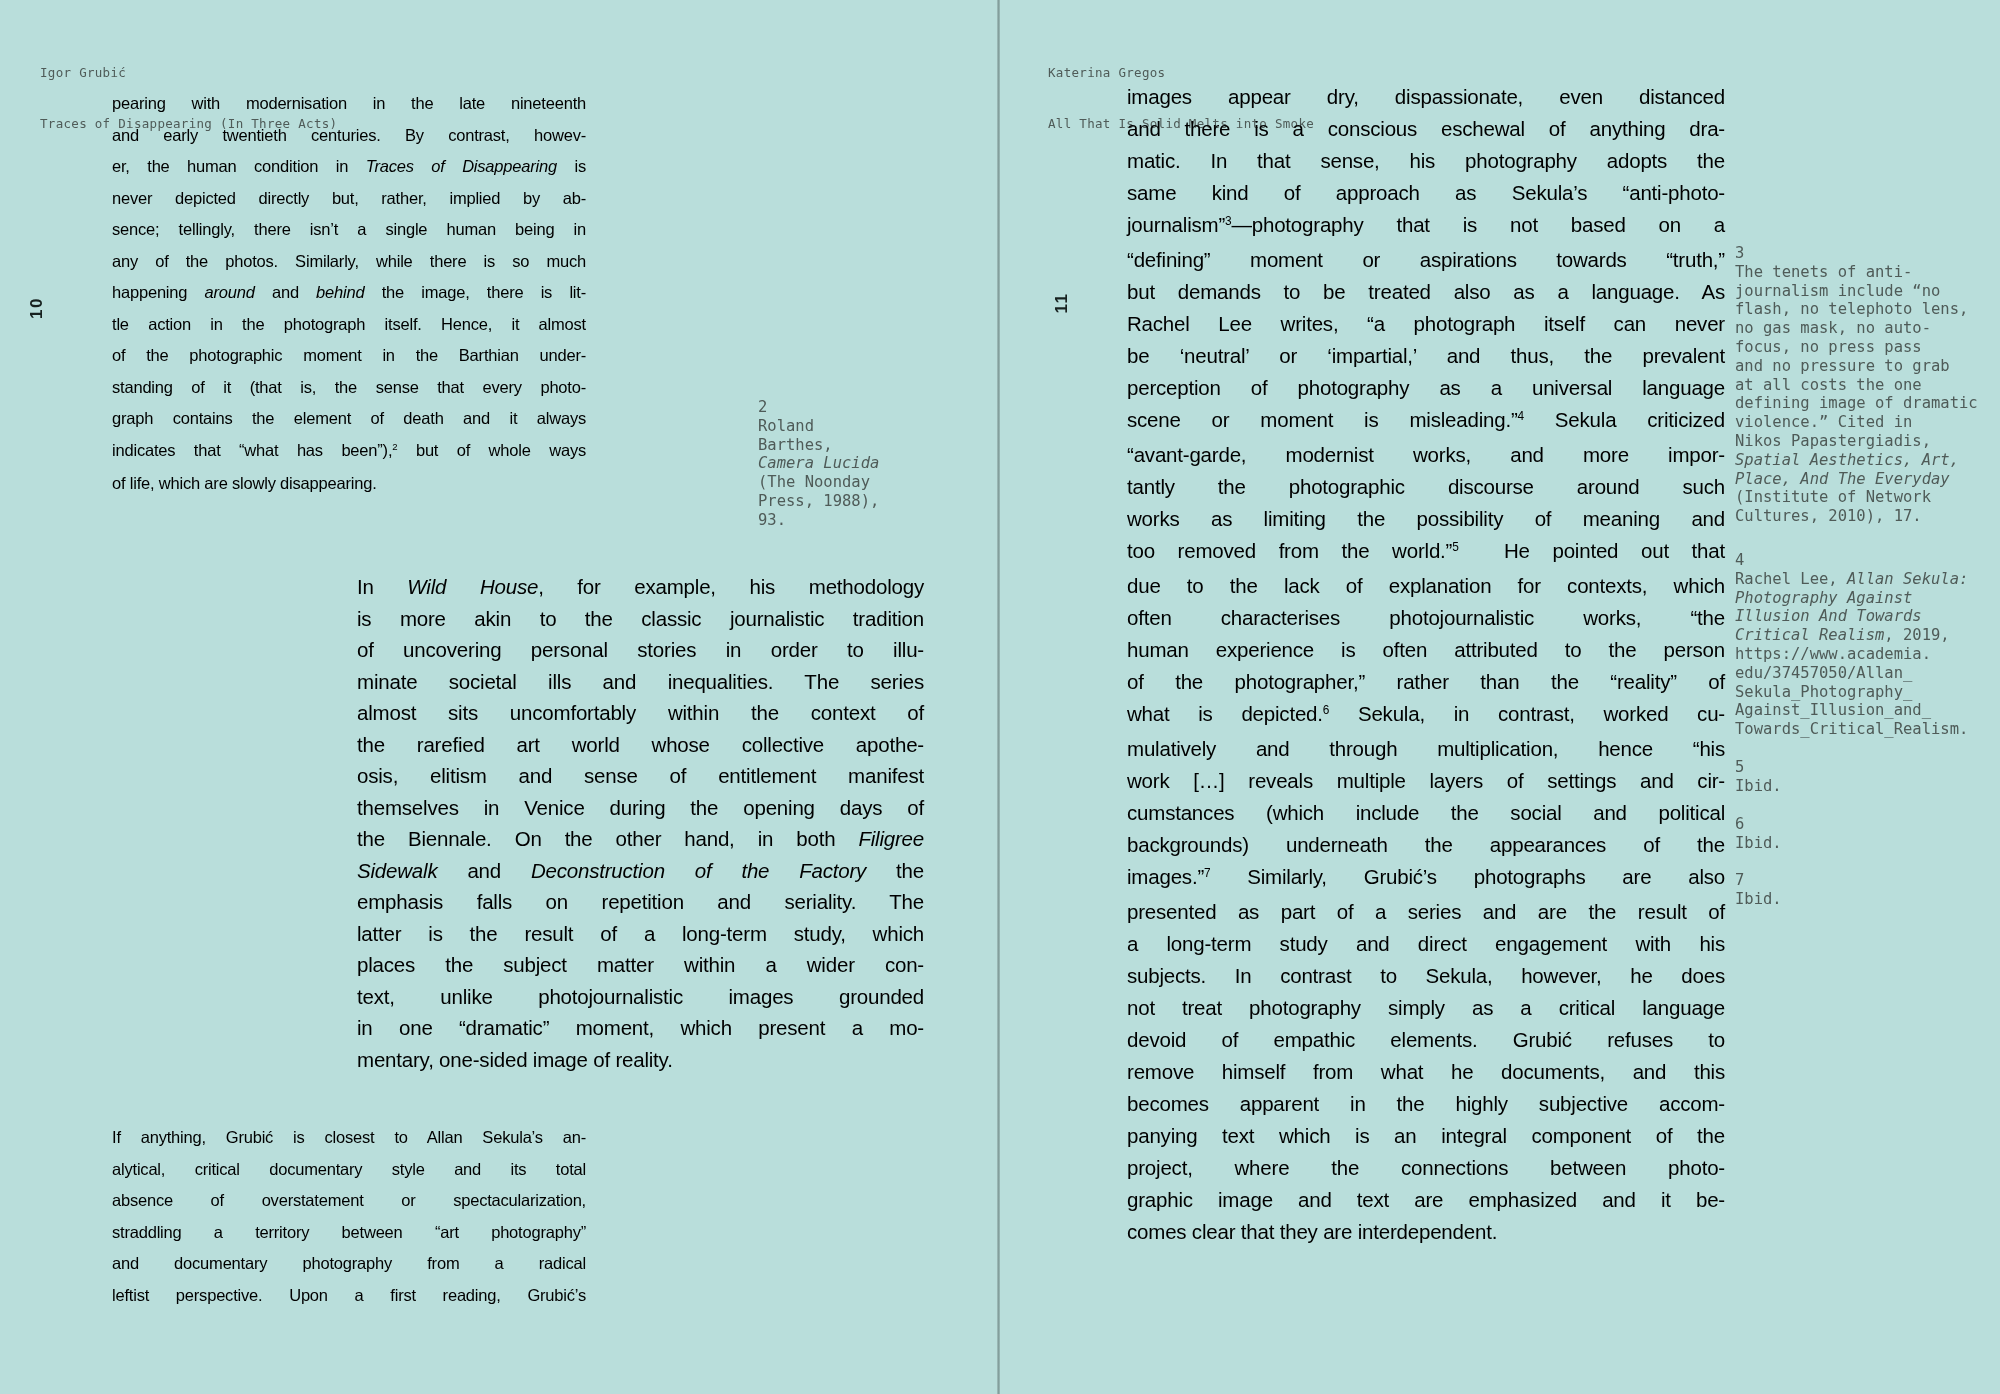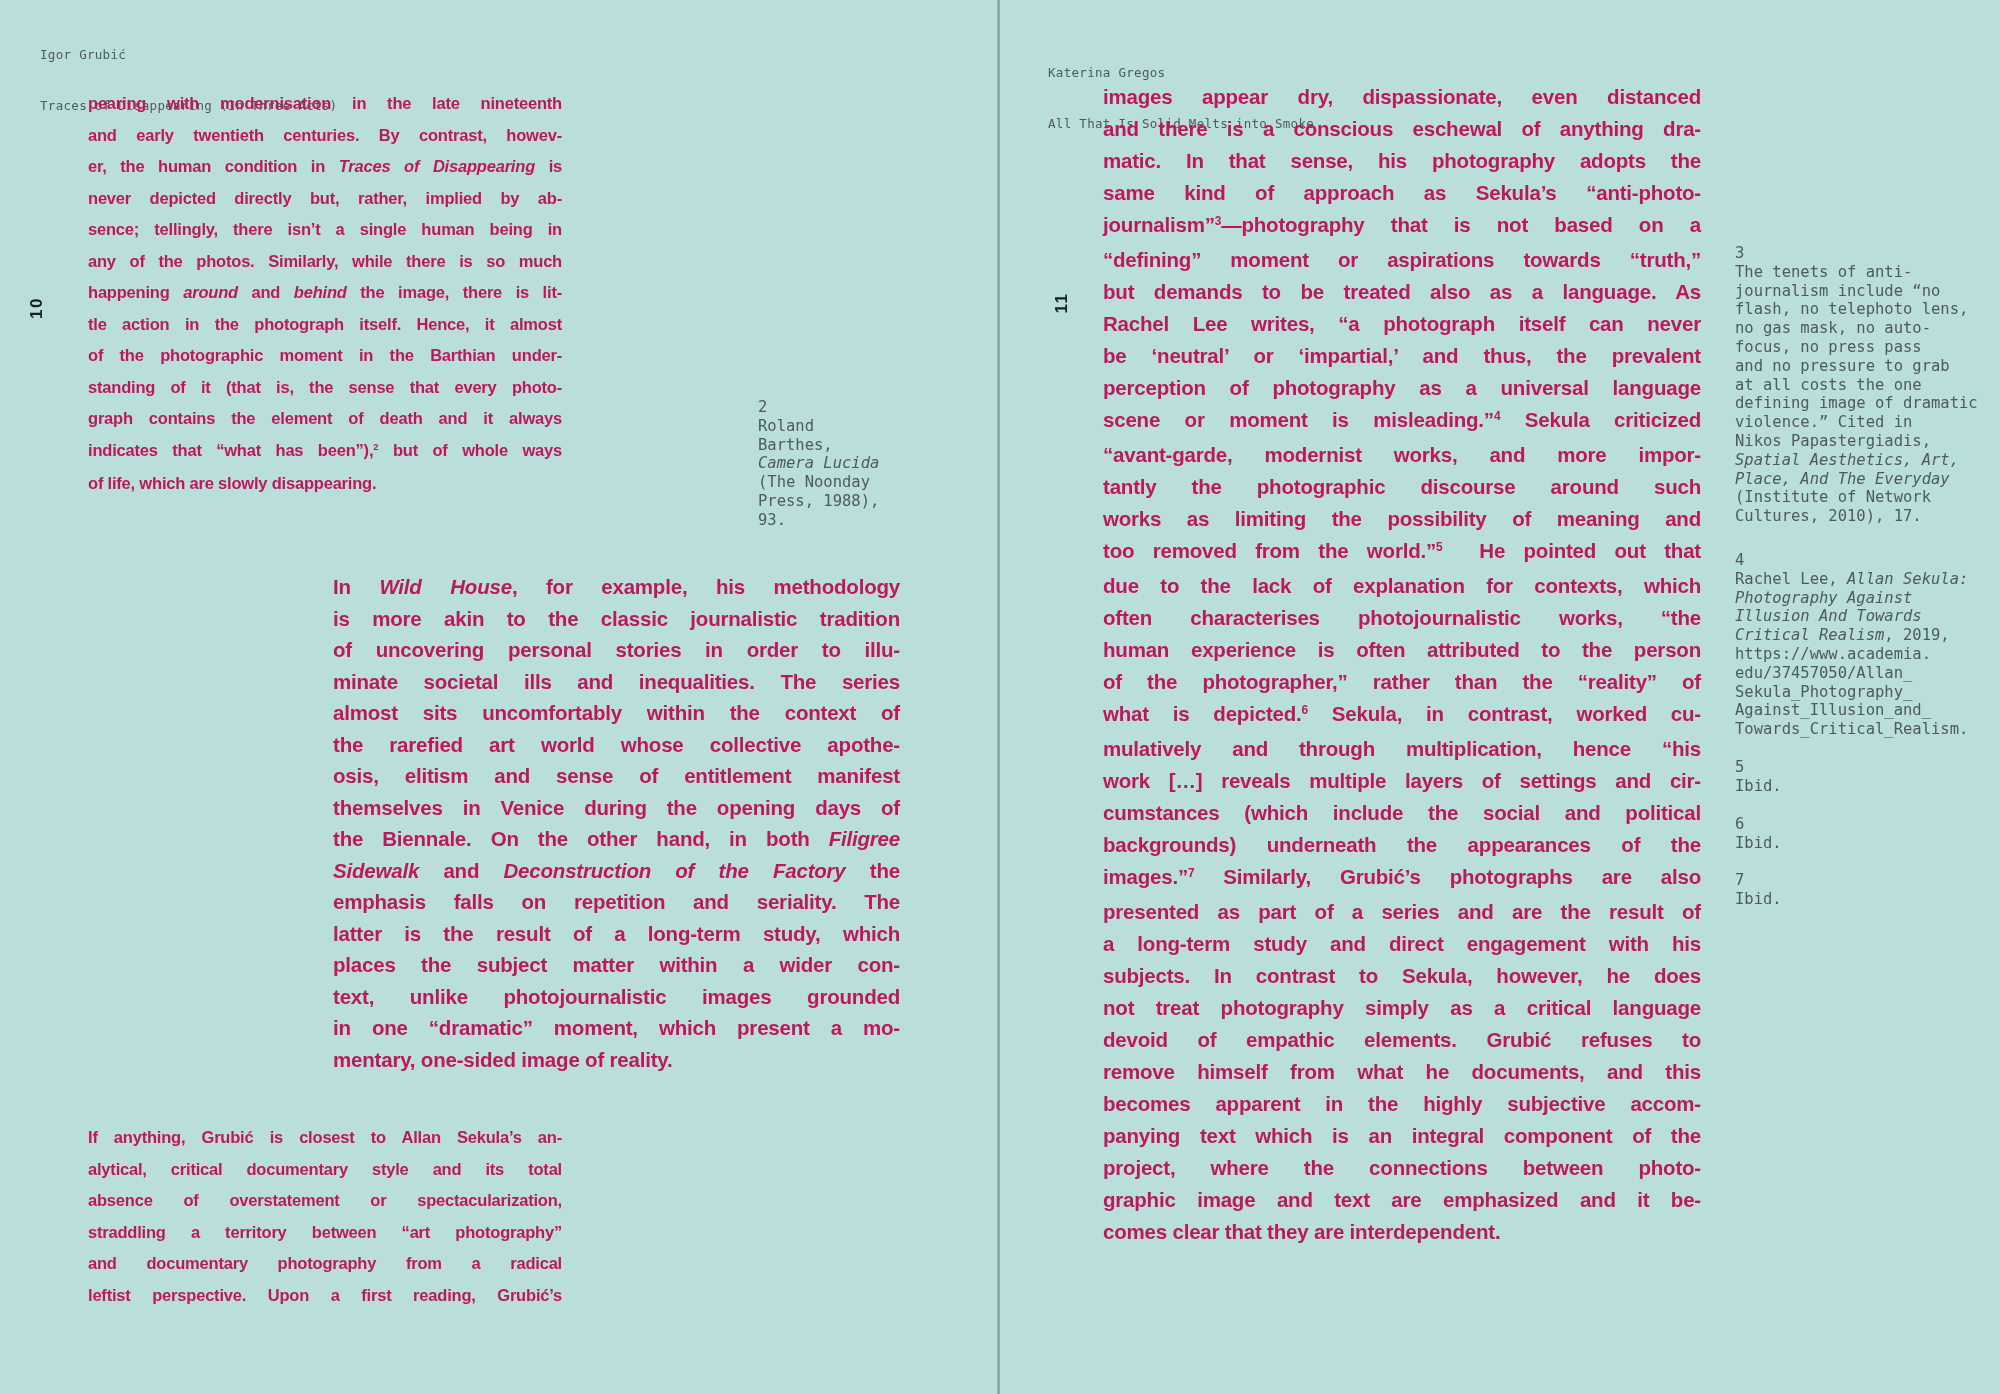--- a/index.html
+++ b/index.html
@@ -16,33 +16,33 @@
     background:linear-gradient(to right,#a7c6c3,#809c9a 45%,#9dbcb9);
   }
   
   .runhead{
     position:absolute;
     font-family:"DejaVu Sans Mono",monospace;
     font-size:12.5px;line-height:17px;
     color:#4f5b58;letter-spacing:.3px;
     white-space:pre;
   }
-  #head-left{left:40px;top:12px;}
+  #head-left{left:40px;top:30px;}
   #head-right{left:1048px;top:30px;}
   
   .folio{
     position:absolute;width:60px;height:20px;
     display:flex;align-items:center;justify-content:center;
     transform:rotate(-90deg);
     font-size:17px;font-weight:bold;color:#17211f;letter-spacing:1.5px;
   }
   #folio-10{left:7px;top:298px;}
   #folio-11{left:1032px;top:293px;}
   
-  .body-block{position:absolute;color:#be185d;font-weight:bold;}
+  .body-block{position:absolute;color:#000000;font-weight:normal;margin-left:24px;}
   .line{text-align:justify;}
   .line.j{text-align-last:justify;}
   #para-l1{left:88px;top:88px;width:474px;font-size:16.5px;line-height:31.5px;letter-spacing:-0.2px;}
   #para-l2{left:333px;top:571px;width:567px;font-size:20.5px;line-height:31.5px;letter-spacing:-0.2px;}
   #para-l3{left:88px;top:1122px;width:474px;font-size:16.5px;line-height:31.5px;letter-spacing:-0.2px;}
   #para-r1{left:1103px;top:81px;width:598px;font-size:20.5px;line-height:32px;letter-spacing:-0.2px;}
   sup{font-size:58%;vertical-align:baseline;position:relative;top:-0.55em;}
   
   .footnote{
     position:absolute;

